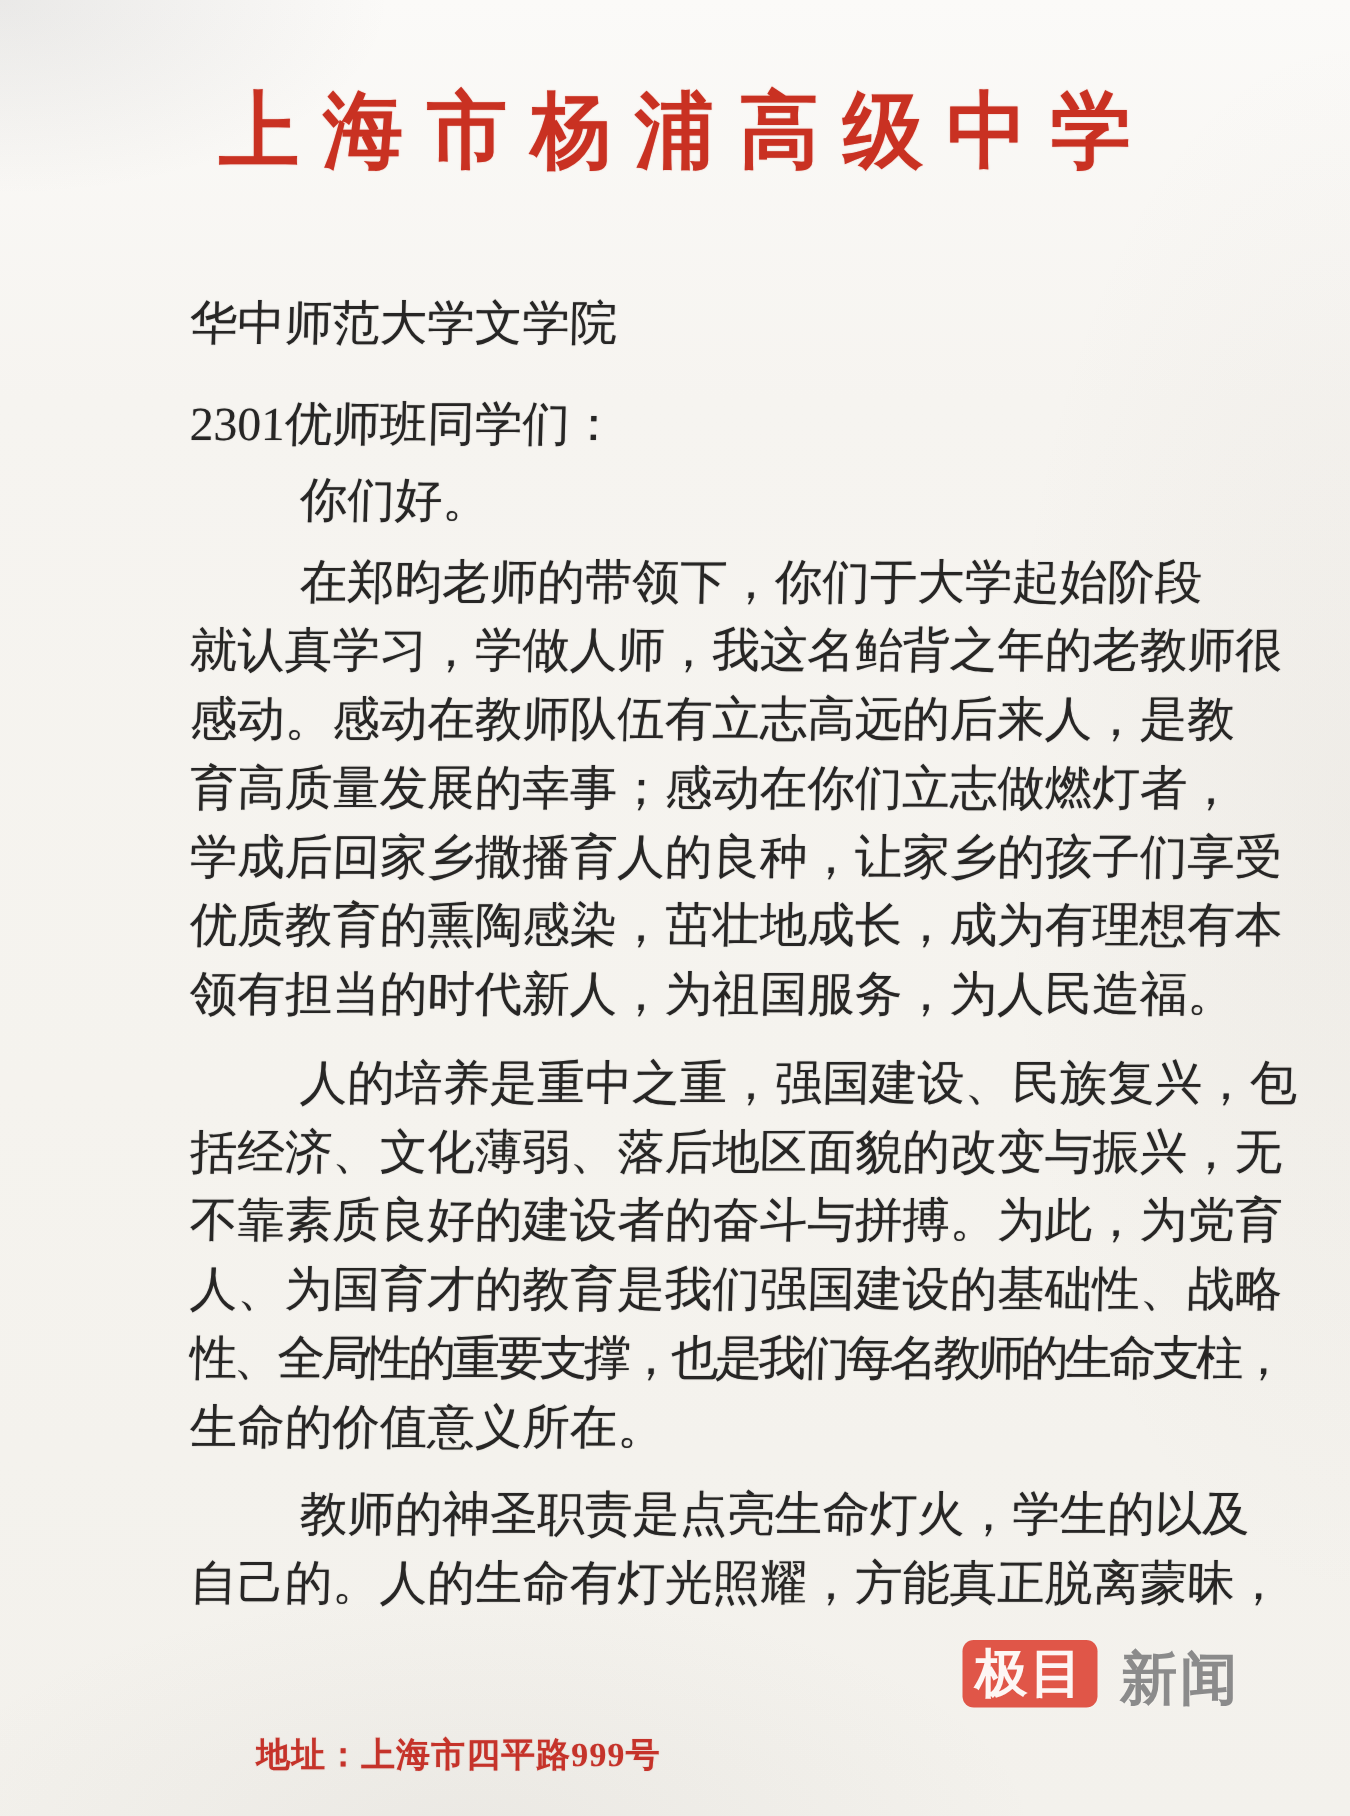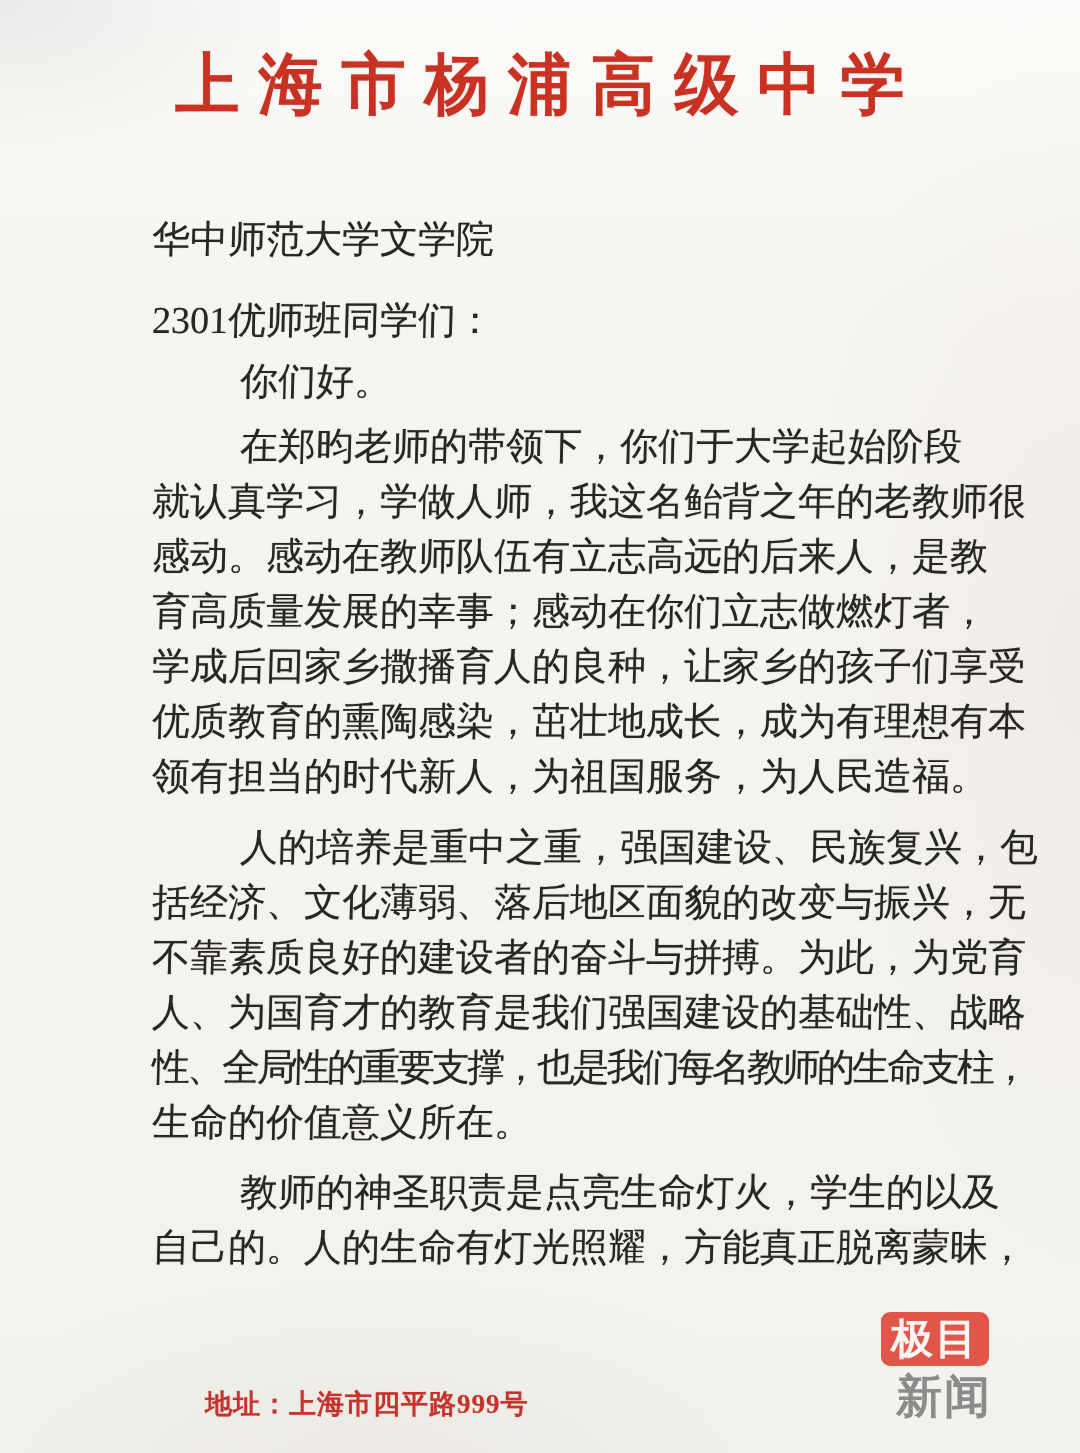--- a/index.html
+++ b/index.html
@@ -13,21 +13,21 @@
     overflow: hidden;
     background:
       radial-gradient(520px 260px at 0% 0%, rgba(120,120,122,0.13), rgba(120,120,122,0) 60%),
       radial-gradient(400px 900px at 100% 45%, rgba(150,140,130,0.07), rgba(150,140,130,0) 70%),
       radial-gradient(700px 300px at 35% 101%, rgba(140,135,128,0.08), rgba(140,135,128,0) 65%),
       linear-gradient(180deg, #fbfaf8 0%, #f6f4f0 22%, #f5f3ee 60%, #f3f1ec 100%);
   }
 
   
   .letterhead {
-    padding-top: 44px;
+    padding-top: 64px;
     text-align: center;
   }
   .letterhead .school-name {
     display: inline-block;
     font-family: "Liberation Serif", serif;
     font-weight: bold;
     font-size: 64px;
     line-height: 82px;
     color: #c93122;
     letter-spacing: 0.30em;
@@ -58,23 +58,21 @@
   .gap-d { margin-top: 16px; }
   .gap-e { margin-top: 15px; }
   .tight { letter-spacing: -3px; }
 
   
   .jimu {
     position: absolute;
     top: 1312px;
     right: 88px;
     display: flex;
-    align-items: center;
     height: 54px;
-    flex-direction: column;
   }
   .jimu-badge {
     display: inline-flex;
     align-items: center;
     justify-content: center;
     width: 108px;
     height: 54px;
     background: #e05648;
     border-radius: 9px;
     color: #fdf6f4;

